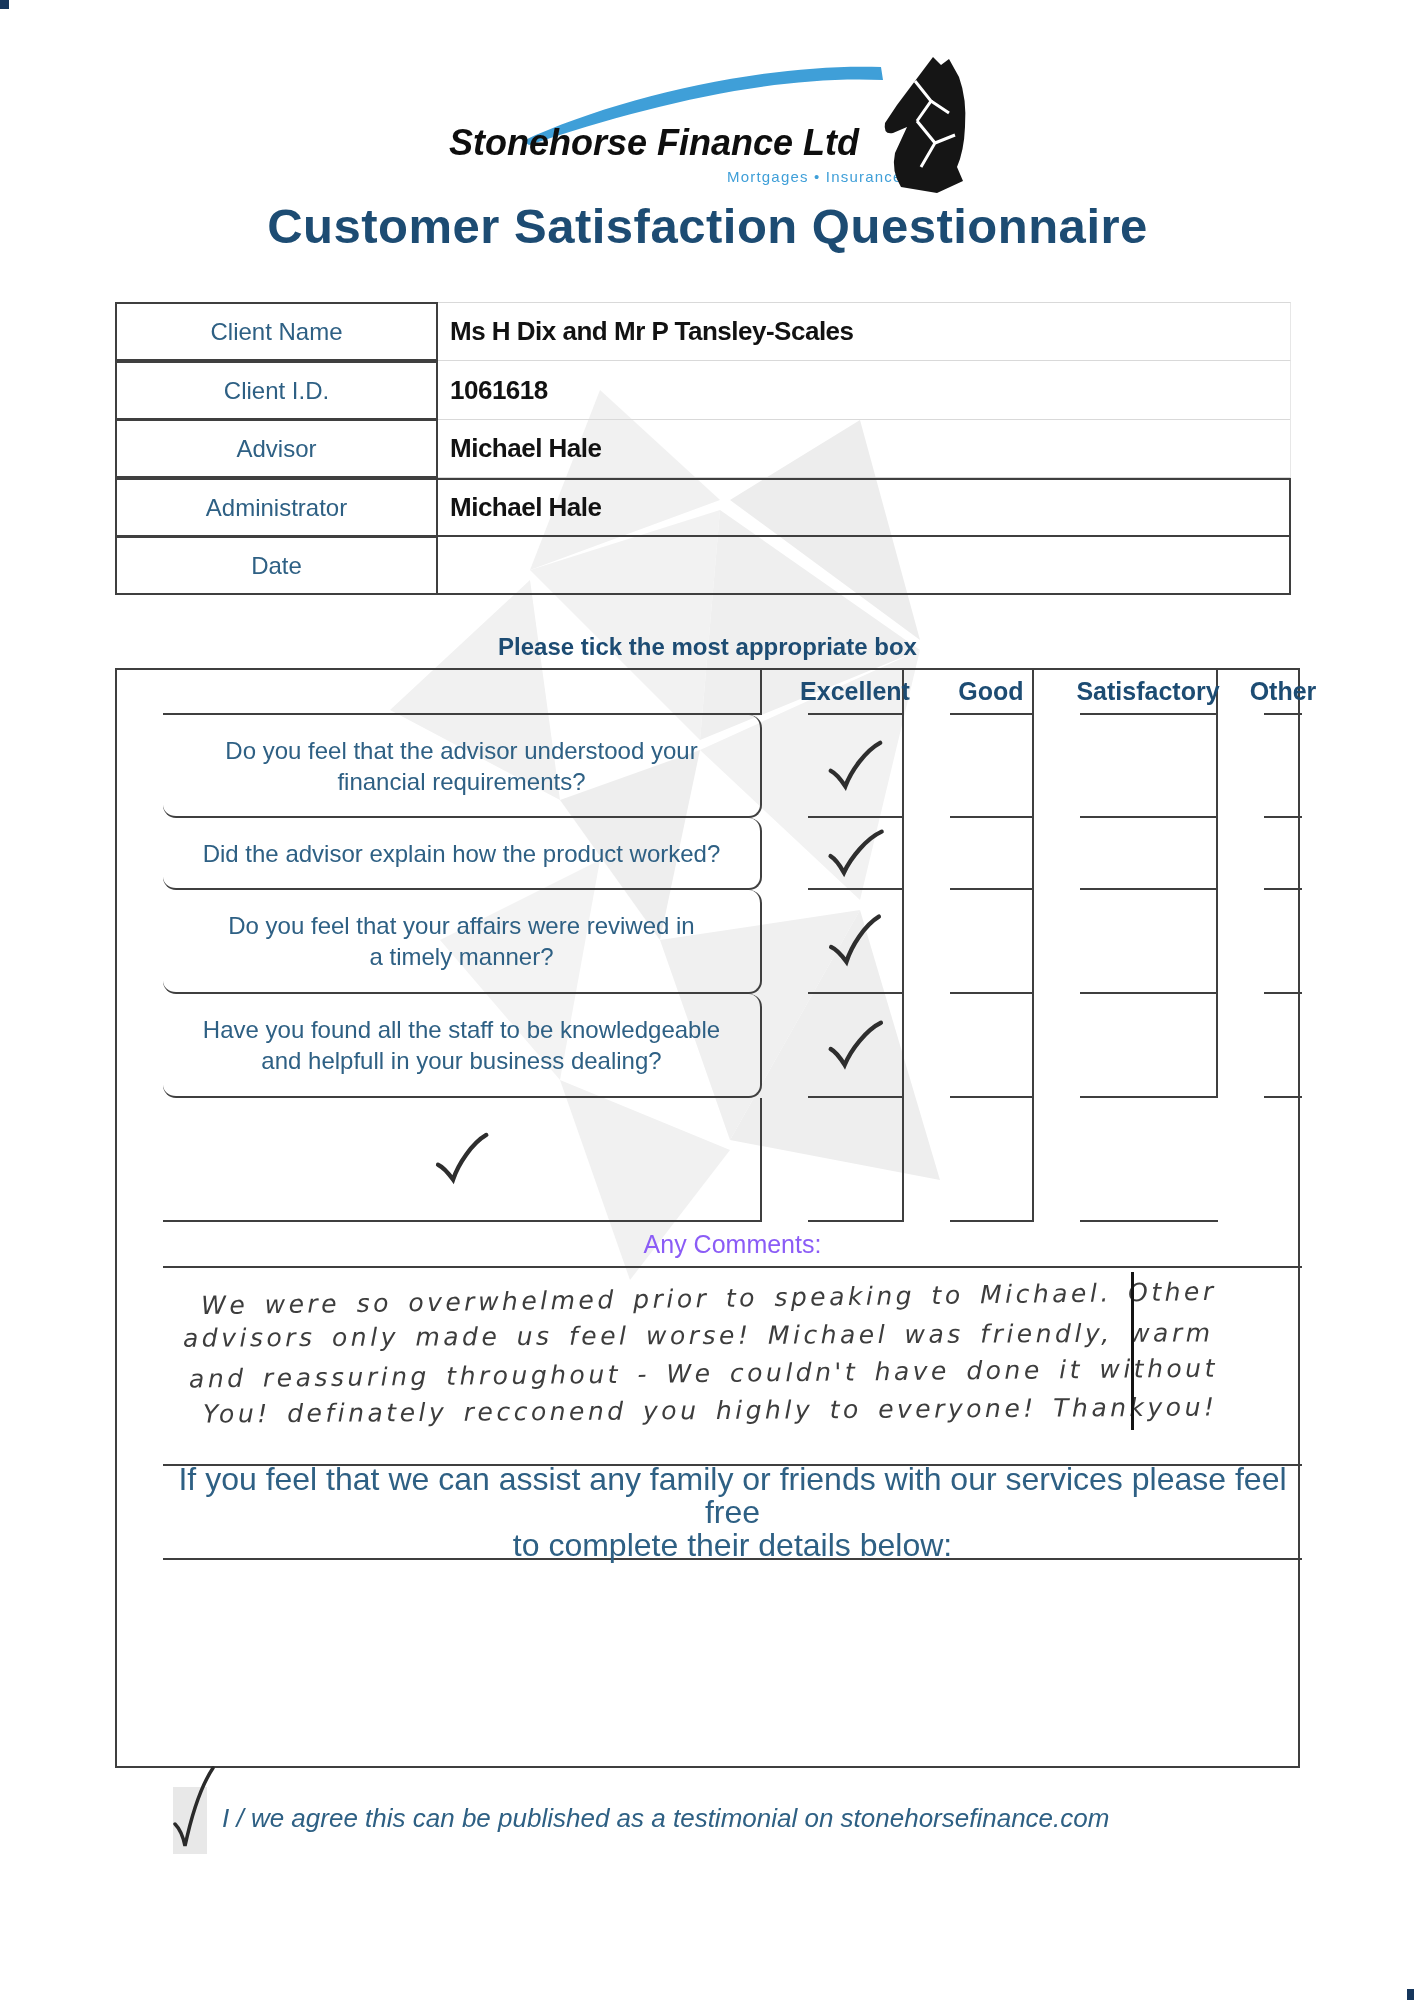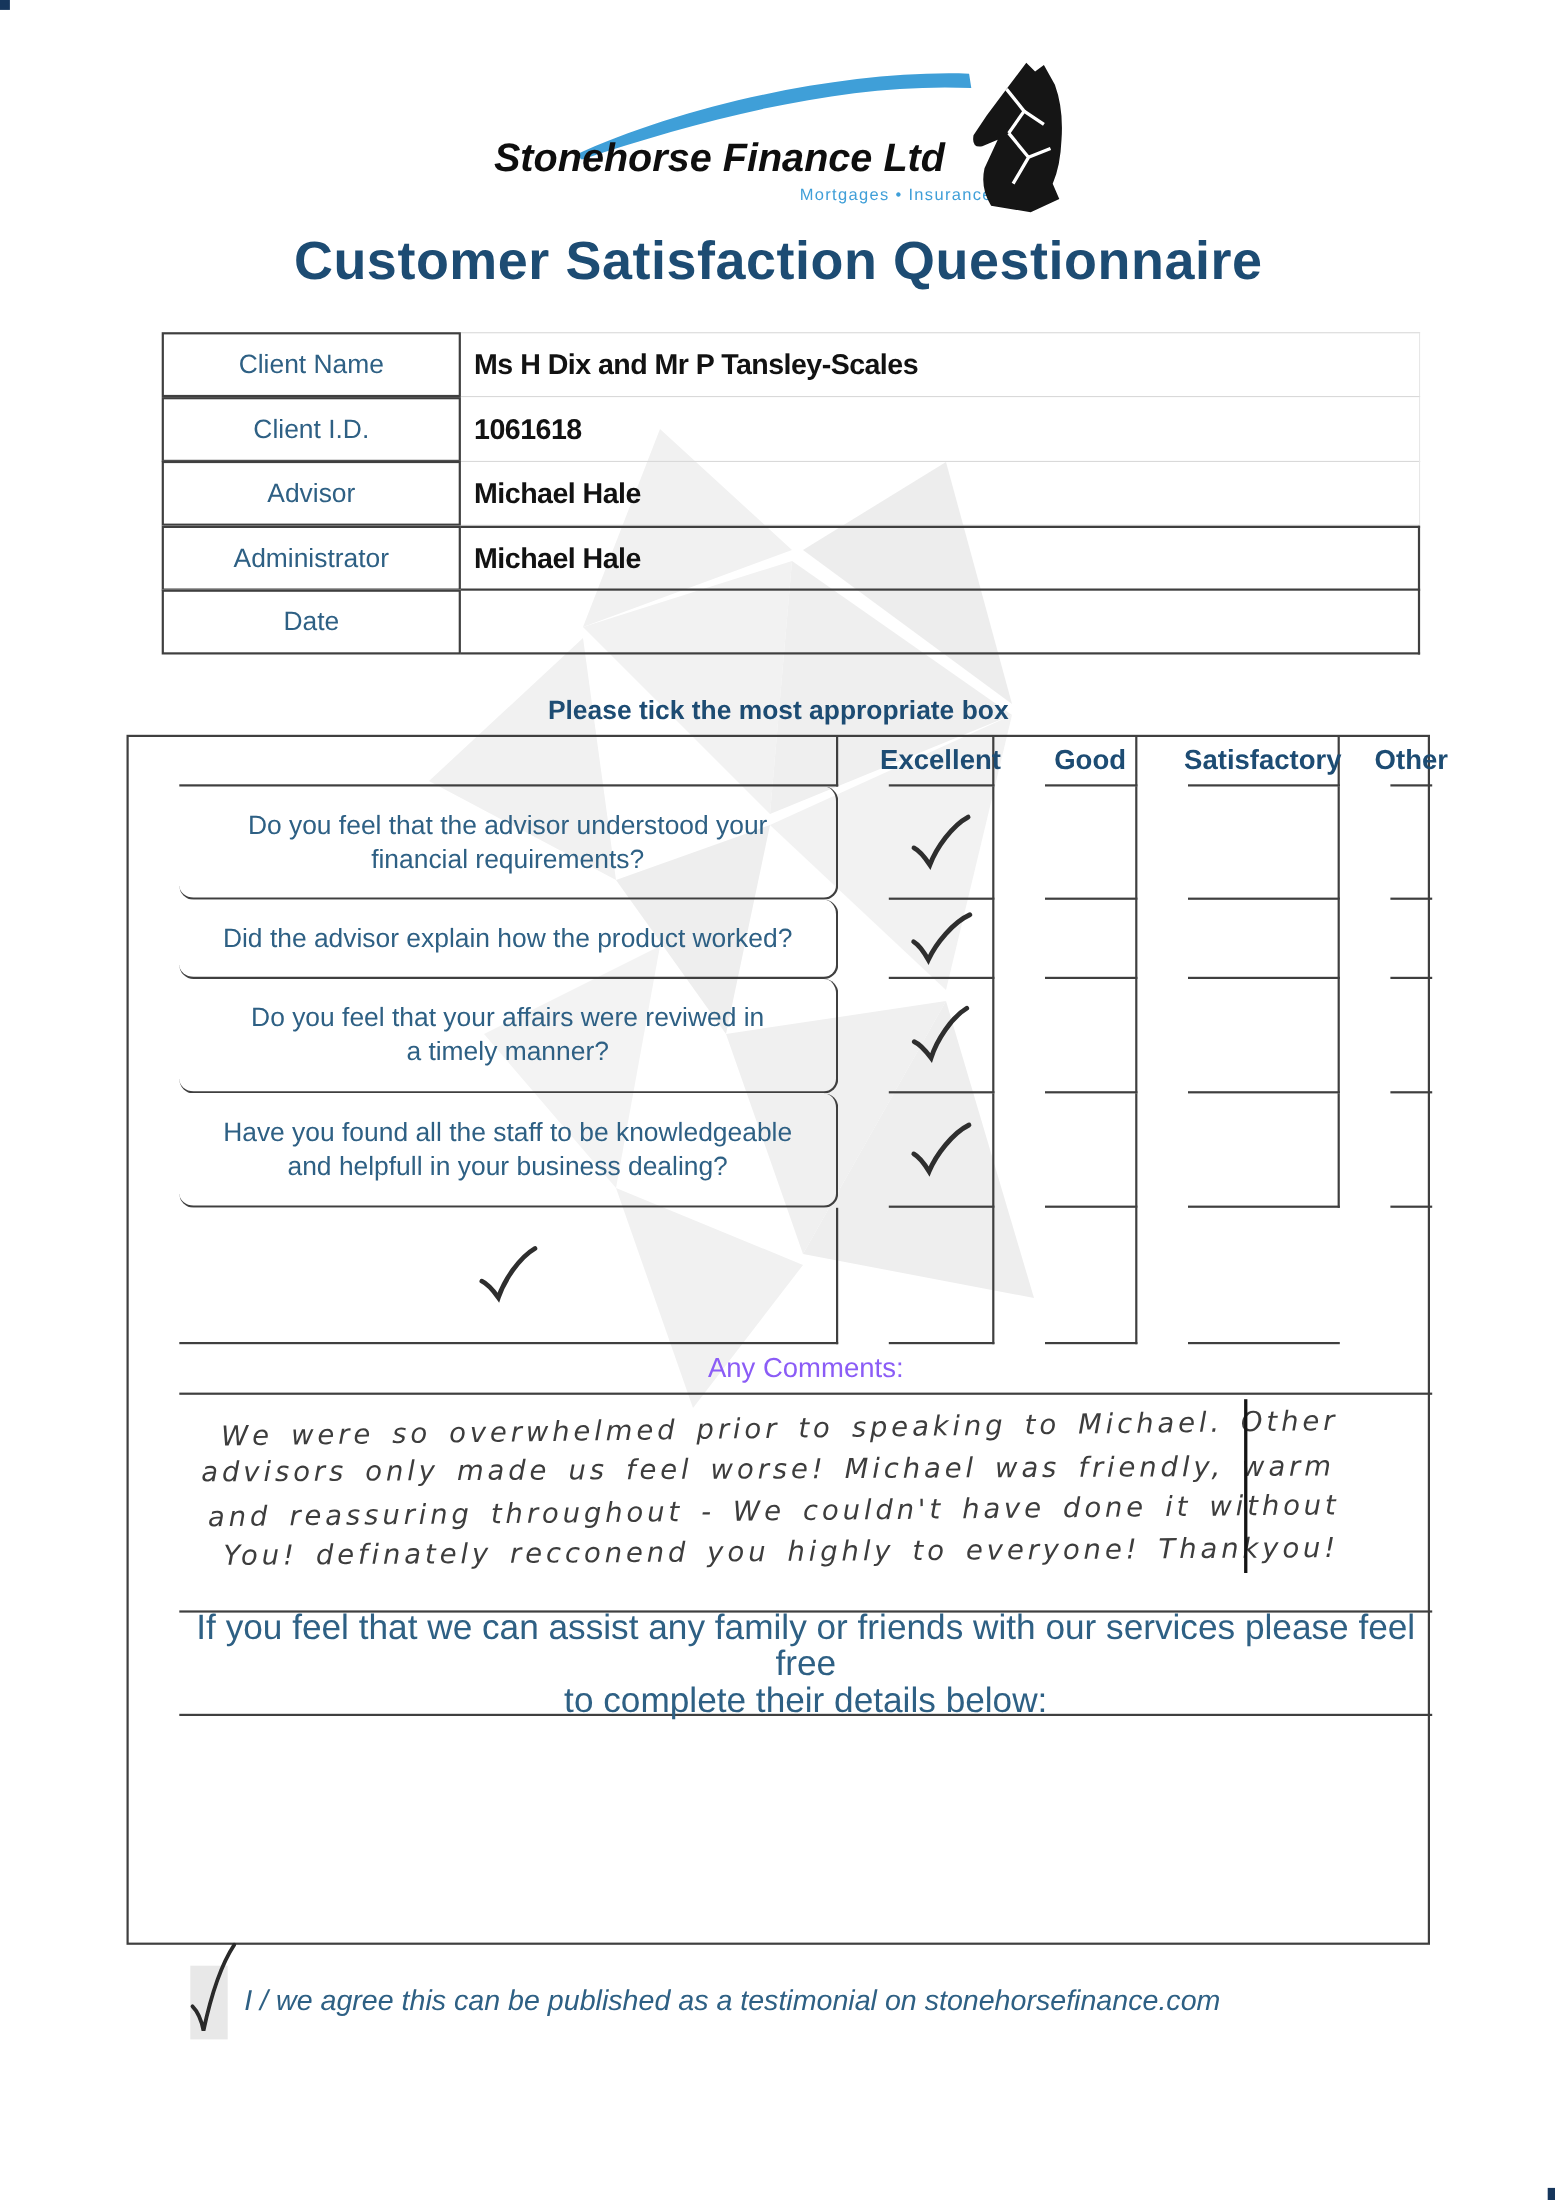--- a/index.html
+++ b/index.html
@@ -11,29 +11,29 @@
   .artifact-tl{left:0;top:0;width:9px;height:9px;background:#16365c;}
   .artifact-br{left:1407px;top:1989px;width:7px;height:11px;background:#16365c;}
 
   
   .watermark{left:300px;top:380px;width:720px;height:940px;z-index:0;}
 
   .content{position:absolute;inset:0;z-index:1;}
 
   
   .page-title{left:115px;top:198px;width:1185px;text-align:center;
-    font-size:49px;font-weight:bold;letter-spacing:.5px;color:#1d4c73;margin-top:12px;}
+    font-size:49px;font-weight:bold;letter-spacing:.5px;color:#1d4c73;}
   .instruction{left:115px;top:633px;width:1185px;text-align:center;
     font-size:24px;font-weight:bold;color:#1d4c73;}
 
   
   .ct-row{position:absolute;left:115px;width:1176px;height:59px;display:flex;}
-  .ct-label{width:272px;box-sizing:border-box;border:2px solid #3f3f3f;background:#fff;
+  .ct-label{width:323px;box-sizing:border-box;border:2px solid #3f3f3f;background:#fff;
     display:flex;align-items:center;justify-content:center;
-    font-size:24px;color:#2e6084;margin-left:32px;}
+    font-size:24px;color:#2e6084;}
   .ct-value{flex:1;box-sizing:border-box;display:flex;align-items:center;padding-left:12px;
     font-size:26px;font-weight:bold;letter-spacing:-.5px;color:#121212;}
   .ct-value.light{border-bottom:1px solid #d9d9d9;border-right:1px solid #e7e7e7;}
   .ct-value.light-top{border-top:1px solid #d9d9d9;}
   .ct-value.dark{border-bottom:2px solid #3f3f3f;border-right:2px solid #3f3f3f;}
 
   
   .rt{left:115px;top:668px;width:1185px;box-sizing:border-box;border:2px solid #3f3f3f;
       display:grid;grid-template-columns:645px 142px 130px 184px 84px;
       grid-template-rows:45px 103px 72px 104px 104px 124px 46px 198px 94px 206px;}

